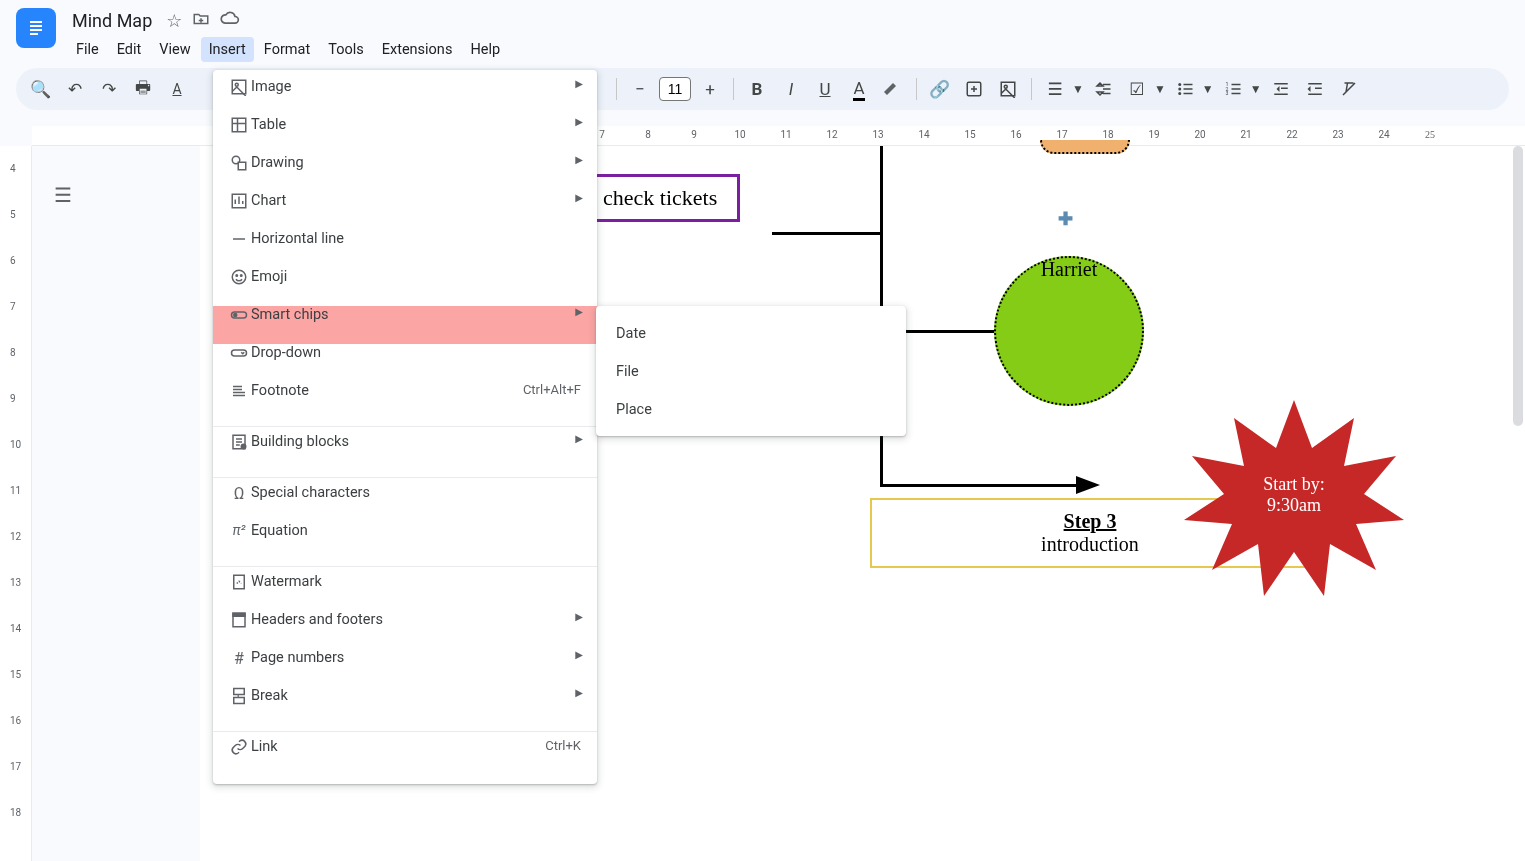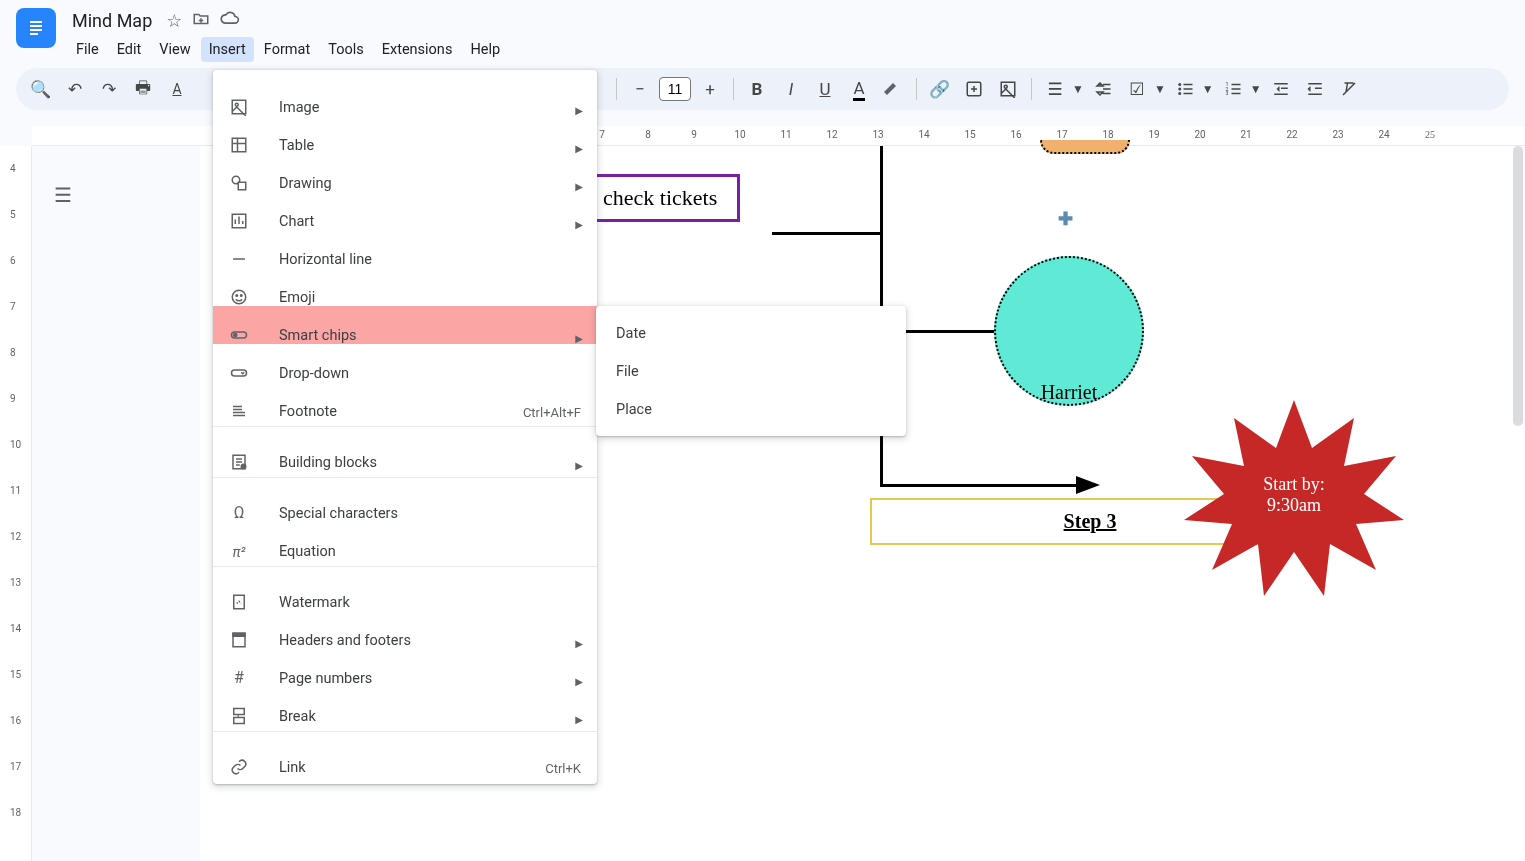--- a/index.html
+++ b/index.html
@@ -19,21 +19,21 @@
 
 .toolbar-wrap { padding: 6px 16px; }
 .toolbar { background: #edf2fa; border-radius: 24px; height: 42px; display: flex; align-items: center; padding: 0 10px; gap: 4px; }
 .tbtn { width: 30px; height: 30px; display:flex; align-items:center; justify-content:center; color:#444746; border-radius:4px; cursor:pointer; font-size:17px;}
 .sep { width:1px; height:22px; background:#c7c7c7; margin:0 4px; }
 .font-size-input { width: 32px; height:24px; text-align:center; border:1px solid #747775; border-radius:4px; font-size:14px; background:#fff;}
 .dropdown-caret { font-size:12px; color:#444746; margin-left:-2px;}
 
 
 .dropdown { position: absolute; left: 213px; top: 70px; width: 384px; background: #fff; border-radius: 4px; box-shadow: 0 2px 6px 2px rgba(60,64,67,0.15), 0 1px 2px rgba(60,64,67,0.3); padding: 8px 0; z-index: 100; max-height: 760px; overflow:visible;}
-.ditem { height: 38px; display:flex; align-items:flex-end; padding: 0 16px; cursor:pointer; font-size:14.5px; color:#3c4043; gap: 30px; position:relative;}
+.ditem { height: 38px; display:flex; align-items:flex-start; padding: 0 16px; cursor:pointer; font-size:14.5px; color:#3c4043; gap: 2px; position:relative;}
 .ditem.highlighted { background:#fca5a5;}
 .ditem-icon { width:20px; display:flex; justify-content:center; font-size:17px; color:#5f6368;}
 .ditem-arrow { position:absolute; right:14px; color:#5f6368; font-size:10px;}
 .ditem-shortcut { position:absolute; right:16px; color:#5f6368; font-size:13px;}
 .dsep { height:1px; background:#e8eaed; margin: 6px 0;}
 
 
 .submenu { position:absolute; left:596px; top:306px; width:310px; background:#fff; border-radius:4px; box-shadow: 0 2px 6px 2px rgba(60,64,67,0.15), 0 1px 2px rgba(60,64,67,0.3); padding:8px 0; z-index:110;}
 .sitem { height:38px; display:flex; align-items:center; padding:0 20px; font-size:14.5px; color:#3c4043; cursor:pointer;}
 
@@ -42,21 +42,21 @@
 .ruler-h .tick { position:absolute; font-size:10px; color:#5f6368; top:3px; transform:translateX(-50%);}
 .ruler-v { position:absolute; left:0; top:146px; width:32px; bottom:0; background:#fff; border-right:1px solid #e8eaed;}
 .ruler-v .tick { position:absolute; font-size:10px; color:#5f6368; left:10px; transform:translateY(-50%);}
 
 
 .outline-btn { position:absolute; left:48px; top:180px; width:30px; height:30px; display:flex; align-items:center; justify-content:center; color:#5f6368; cursor:pointer; font-size:20px;}
 
 
 .canvas { position:absolute; left:200px; top:146px; right:0; bottom:0; background:#fff;}
 .shape-rect { position:absolute; border:3px solid #7b1fa2; padding:8px 20px; font-family: Georgia, serif; font-size:22px; color:#000; background:#fff;}
-.shape-circle { position:absolute; width:150px; height:150px; border-radius:50%; background:#5eead4; border:2px dotted #000; display:flex; align-items:flex-end; justify-content:center; font-family: Georgia, serif; font-size:20px;}
+.shape-circle { position:absolute; width:150px; height:150px; border-radius:50%; background:#84cc16; border:2px dotted #000; display:flex; align-items:flex-start; justify-content:center; font-family: Georgia, serif; font-size:20px;}
 .shape-rect2 { position:absolute; border:2px solid #e6c84f; padding:10px 30px; font-family: Georgia, serif; text-align:center;}
 .shape-rect2 .step { font-weight:bold; text-decoration:underline; font-size:20px;}
 .shape-rect2 .sub { font-size:20px;}
 .starburst { position:absolute; color:#fff; font-family: Georgia, serif; font-size:18px; text-align:center;}
 .line { position:absolute; background:#000;}
 .cross-cursor { position:absolute; color:#5b8bb0; font-size:18px; font-weight:bold;}
 
 
 .scrollbar-v { position:absolute; right:0; top:146px; bottom:12px; width:14px;}
 .scrollbar-v .thumb { position:absolute; right:2px; width:10px; background:#dadce0; border-radius:5px;}
@@ -265,20 +265,21 @@
   <div style="position:absolute;left:840px;top:-6px;width:90px;height:14px;border-radius:0 0 45px 45px;background:#f0b06e;border:2px dotted #000;border-top:none;"></div>
 
   <div class="shape-circle" style="left:794px;top:110px;">
     <span>Harriet</span>
   </div>
 
   <div class="cross-cursor" style="left:858px;top:62px;">✚</div>
 
   <div class="shape-rect2" style="left:670px;top:352px; width:440px;">
     <div class="step">Step 3</div>
+    <div class="sub">introduction</div>
   </div>
 
   <div class="starburst" style="left:984px;top:254px;">
     <svg width="220" height="200" viewBox="0 0 220 200">
       <polygon fill="#c62828" points="110,0 128,48 170,18 160,66 212,56 180,94 220,120 172,124 192,170 146,144 140,196 110,152 80,196 74,144 28,170 48,124 0,120 40,94 8,56 60,66 50,18 92,48"></polygon>
     </svg>
     <div style="position:absolute;left:0;top:74px;width:220px;">
       <div>Start by:</div>
       <div>9:30am</div>
     </div>

